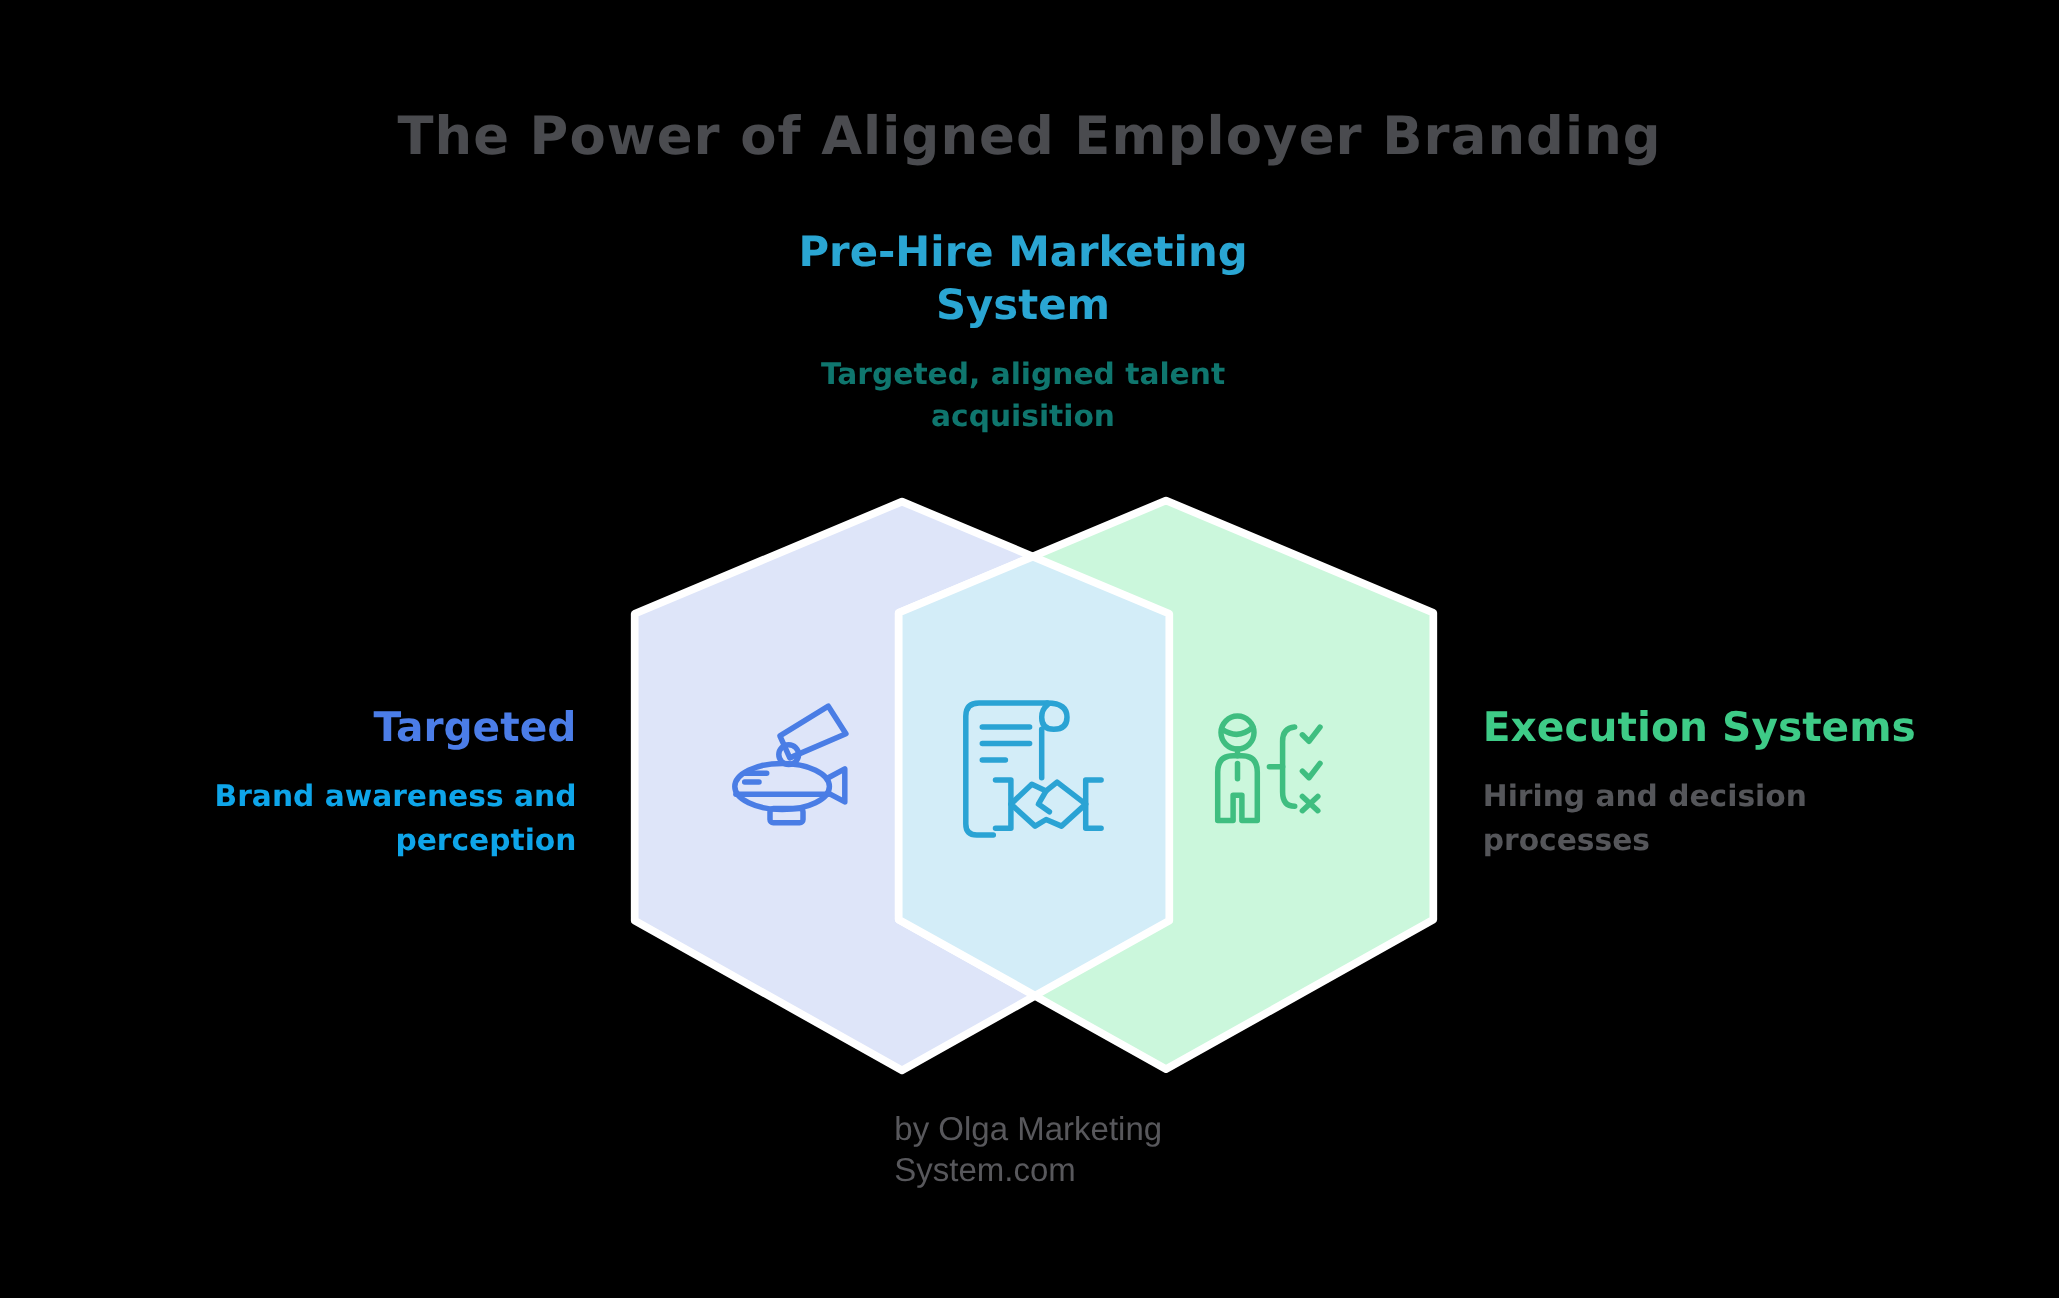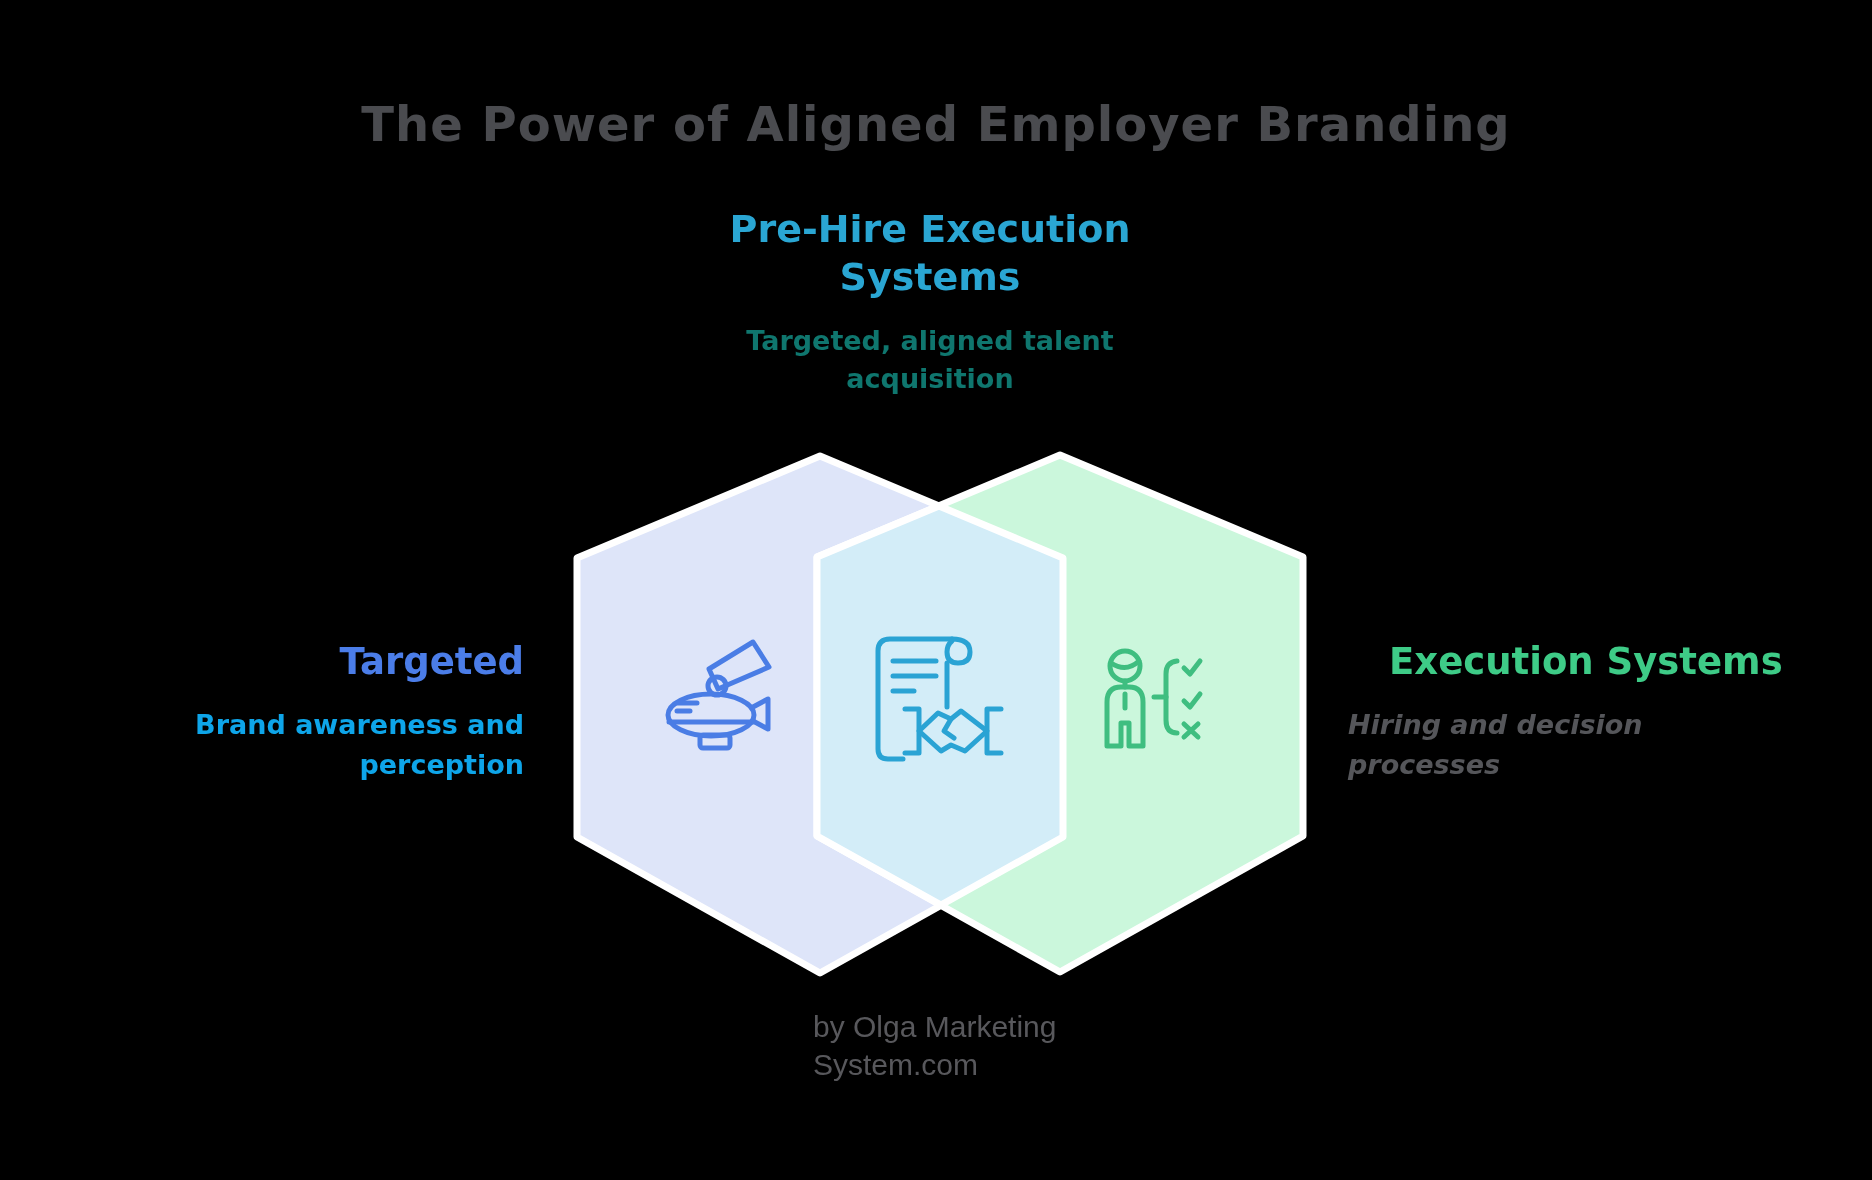--- a/index.html
+++ b/index.html
@@ -25,25 +25,25 @@
   .marketing-heading {
     left:124px; top:640px; width:400px; text-align:right;
     font-size:37px; font-weight:bold; color:#4b7de8;
   }
   .marketing-desc {
     left:184px; top:705px; width:340px; text-align:right;
     font-size:27px; font-weight:bold; line-height:40px; color:#0ea5e9;
   }
   .execution-heading {
     left:1348px; top:640px; width:430px; text-align:left;
-    font-size:37px; font-weight:bold; color:#3ecb87;margin-left:41px;
+    font-size:37px; font-weight:bold; color:#3ecb87;
   }
   .execution-desc {
     left:1348px; top:705px; width:300px; text-align:left;
-    font-size:27px; font-weight:bold; line-height:40px; color:#55565a;font-style:italic;
+    font-size:27px; font-weight:bold; line-height:40px; color:#55565a;
   }
   .credit {
     left:813px; top:1008px; width:500px; text-align:left;
     font-family:"Liberation Sans", sans-serif;
     font-size:30px; font-weight:normal; line-height:38px; color:#58585c;
   }
   svg .hex { stroke:#ffffff; stroke-width:7; stroke-linejoin:round; }
   svg .ic  { fill:none; stroke-linecap:round; stroke-linejoin:round; }
 </style>
 </head>
@@ -89,21 +89,21 @@
       <path d="M 1177 661 Q 1166 662 1166 674 L 1166 720 Q 1166 733 1177 733"></path>
       <path d="M 1154 697 H 1166"></path>
       <path d="M 1184 668 L 1190 674 L 1200 661"></path>
       <path d="M 1184 701 L 1190 707 L 1200 694"></path>
       <path d="M 1184 724 L 1198 737 M 1198 724 L 1184 737"></path>
     </g>
   </svg>
 
   <div class="txt title">The Power of Aligned Employer Branding</div>
 
-  <div class="txt prehire-heading">Pre-Hire Execution Systems</div>
+  <div class="txt prehire-heading">Pre-Hire Marketing System</div>
   <div class="txt prehire-desc">Targeted, aligned talent acquisition</div>
 
   <div class="txt marketing-heading">Targeted</div>
   <div class="txt marketing-desc">Brand awareness and perception</div>
 
   <div class="txt execution-heading">Execution Systems</div>
   <div class="txt execution-desc">Hiring and decision processes</div>
 
   <div class="txt credit">
     <div>by Olga Marketing</div>

